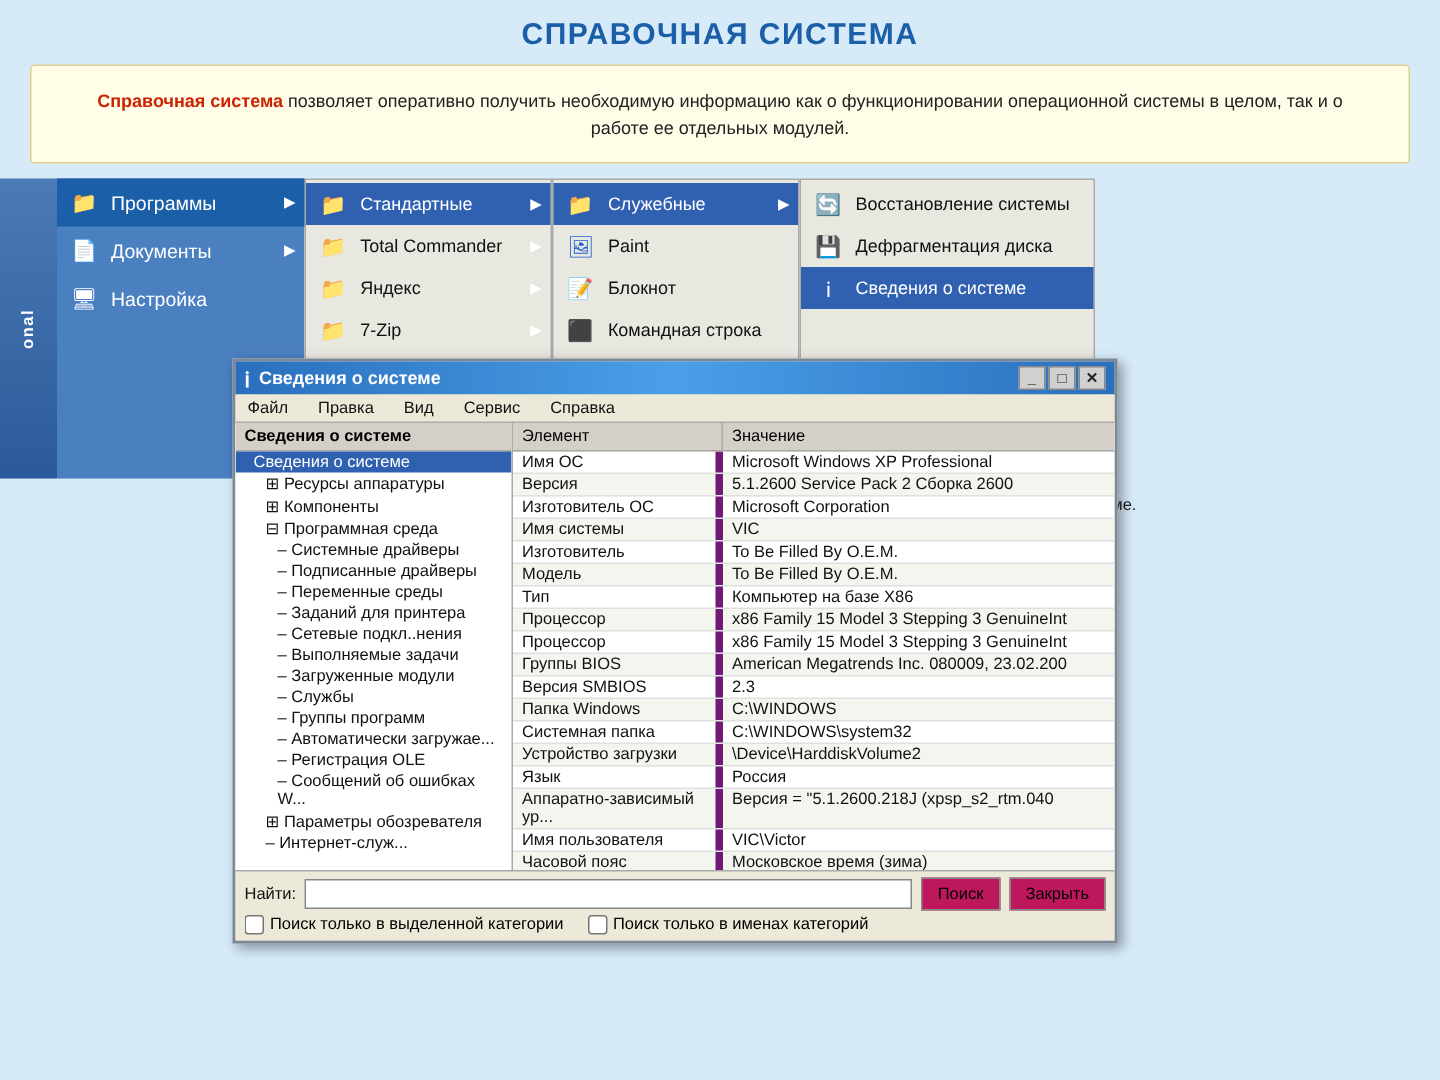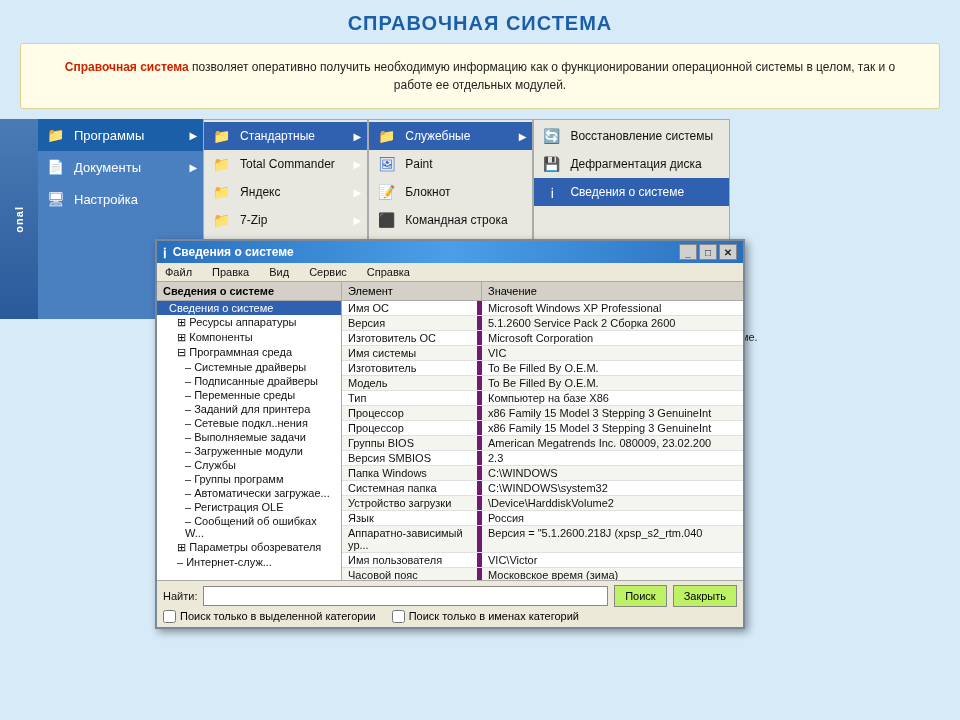--- a/index.html
+++ b/index.html
@@ -346,21 +346,21 @@
       height: 20px;
       border: 1px solid #888;
       background: white;
       font-size: 11px;
       padding: 1px 4px;
     }
     .search-btn {
       height: 22px;
       padding: 0 10px;
       font-size: 11px;
-      background: #bef264;
+      background: #be185d;
       border: 1px solid #888;
       cursor: pointer;
     }
     .search-row2 {
       display: flex;
       gap: 16px;
       font-size: 11px;
     }
     .checkbox-label {
       display: flex;

